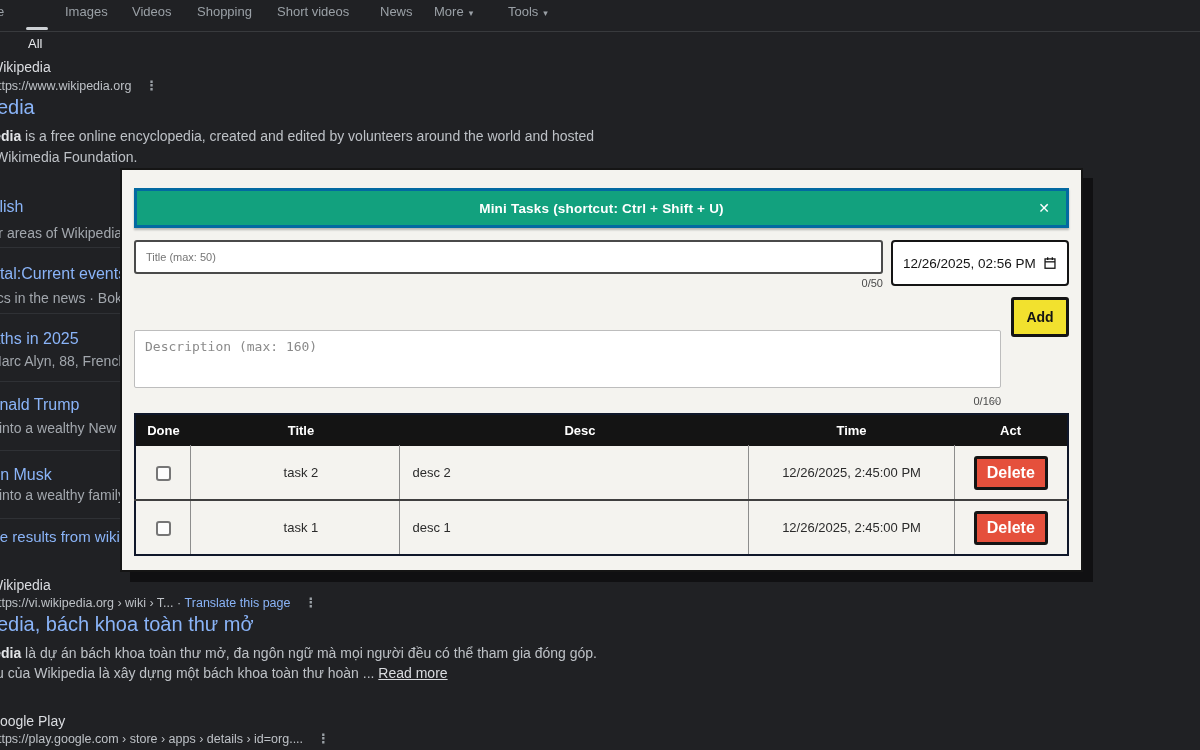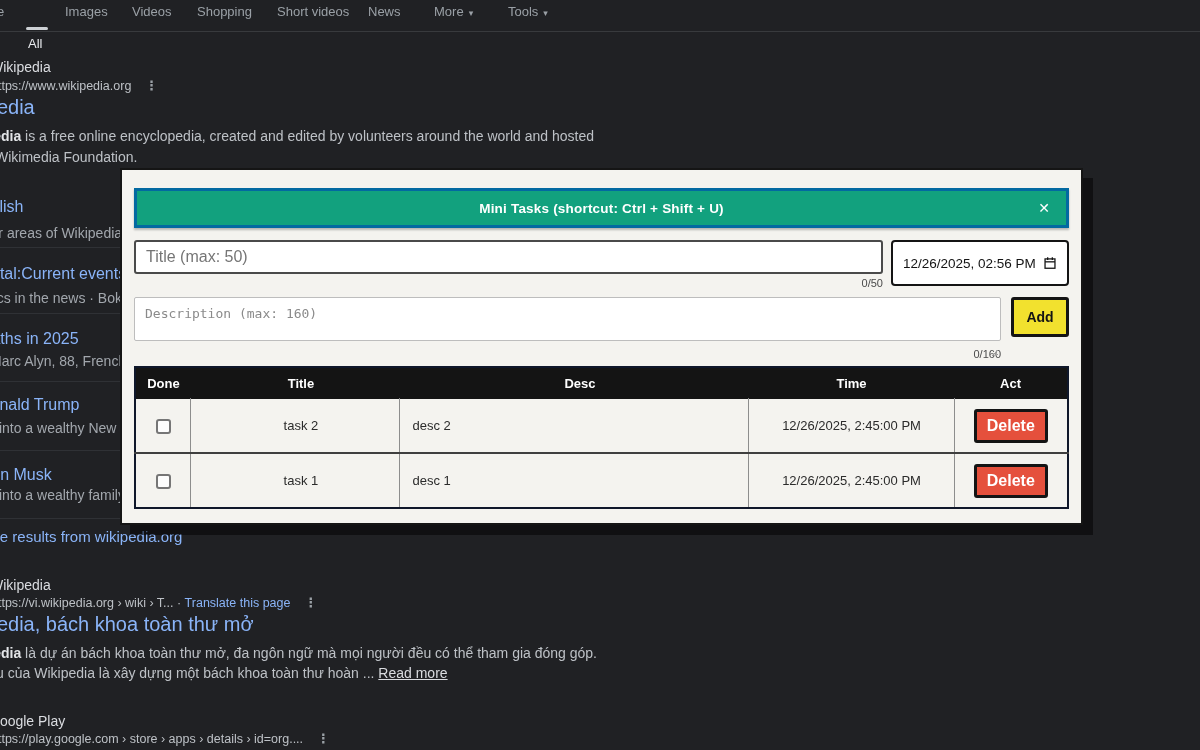--- a/index.html
+++ b/index.html
@@ -40,36 +40,36 @@
     display:flex; align-items:center; justify-content:center;
     box-shadow:0 2px 2px rgba(0,0,0,0.25); box-sizing:border-box;
   }
   .mtitle { color:#fff; font-weight:bold; font-size:13.5px; letter-spacing:.2px; }
   .mclose { position:absolute; right:16px; top:50%; transform:translateY(-50%);
     color:#fff; font-weight:bold; font-size:14px; cursor:pointer; }
   .row1 { display:flex; gap:8px; margin-top:12px; align-items:flex-start; }
   .grow { flex:1; }
   .title-input {
     width:100%; box-sizing:border-box; height:34px; border:2px solid #4a4a4a; border-radius:3px;
-    padding:14px 10px; font-size:16px; background:#fff; color:#222;
+    padding:14px 10px; font-size:11px; background:#fff; color:#222;
     font-family:"Liberation Sans",sans-serif;
   }
   .title-input::placeholder { color:#757575; }
   .counter { text-align:right; font-size:11px; color:#4a4a4a; margin-top:3px; }
   .date-input {
     width:178px; box-sizing:border-box; height:46px; border:2px solid #141414; border-radius:4px;
     background:#fff; display:flex; align-items:center; justify-content:space-between;
     padding:0 10px; font-size:13.5px; color:#141414; cursor:pointer;
   }
   .row2 { display:flex; gap:10px; margin-top:8px; align-items:flex-start; }
   .descwrap { flex:1; position:relative; }
   .desc-input {
-    width:100%; height:44px; box-sizing:border-box; border:1px solid #bdbdbd; border-radius:2px;
+    width:100%; height:58px; box-sizing:border-box; border:1px solid #bdbdbd; border-radius:2px;
     padding:8px 10px; font-size:13px; font-family:"DejaVu Sans Mono","Liberation Mono",monospace;
-    resize:none; background:#fff; color:#333;
+    resize:none; background:#fff; color:#333;margin-top:33px;
   }
   .desc-input::placeholder { color:#8a8a8a; }
   .resize-handle {
     position:absolute; right:3px; bottom:4px; width:9px; height:9px;
     background:repeating-linear-gradient(135deg, transparent 0 2px, #999 2px 3px);
     clip-path:polygon(100% 0, 0 100%, 100% 100%);
   }
   .add-btn {
     width:58px; height:40px; background:#f2e12e; border:3px solid #141414; border-radius:3px;
     font-weight:bold; font-size:14px; color:#141414; cursor:pointer;
@@ -101,21 +101,21 @@
 <body>
 
 <div class="nav">
   <div class="tab" style="left:-3px"><span>e</span></div>
   <div class="tab active" style="left:28px"><span>All</span></div>
   <div class="tab-underline"></div>
   <div class="tab" style="left:65px"><span>Images</span></div>
   <div class="tab" style="left:132px"><span>Videos</span></div>
   <div class="tab" style="left:197px"><span>Shopping</span></div>
   <div class="tab" style="left:277px"><span>Short videos</span></div>
-  <div class="tab" style="left:368px"><span>News</span></div>
+  <div class="tab" style="left:380px"><span>News</span></div>
   <div class="tab" style="left:434px"><span>More</span><span class="caret">▾</span></div>
   <div class="tab" style="left:508px"><span>Tools</span><span class="caret">▾</span></div>
   <div class="nav-divider"></div>
 </div>
 
 <div>
 
   <div class="bgline src" style="left:-10px; top:59px">Wikipedia</div>
   <div class="bgline url" style="left:-9px; top:78px"><span>https://www.wikipedia.org</span><span class="dots">⋮</span></div>
   <div class="bgline blue t20" style="left:-52px; top:96px">Wikipedia</div>

